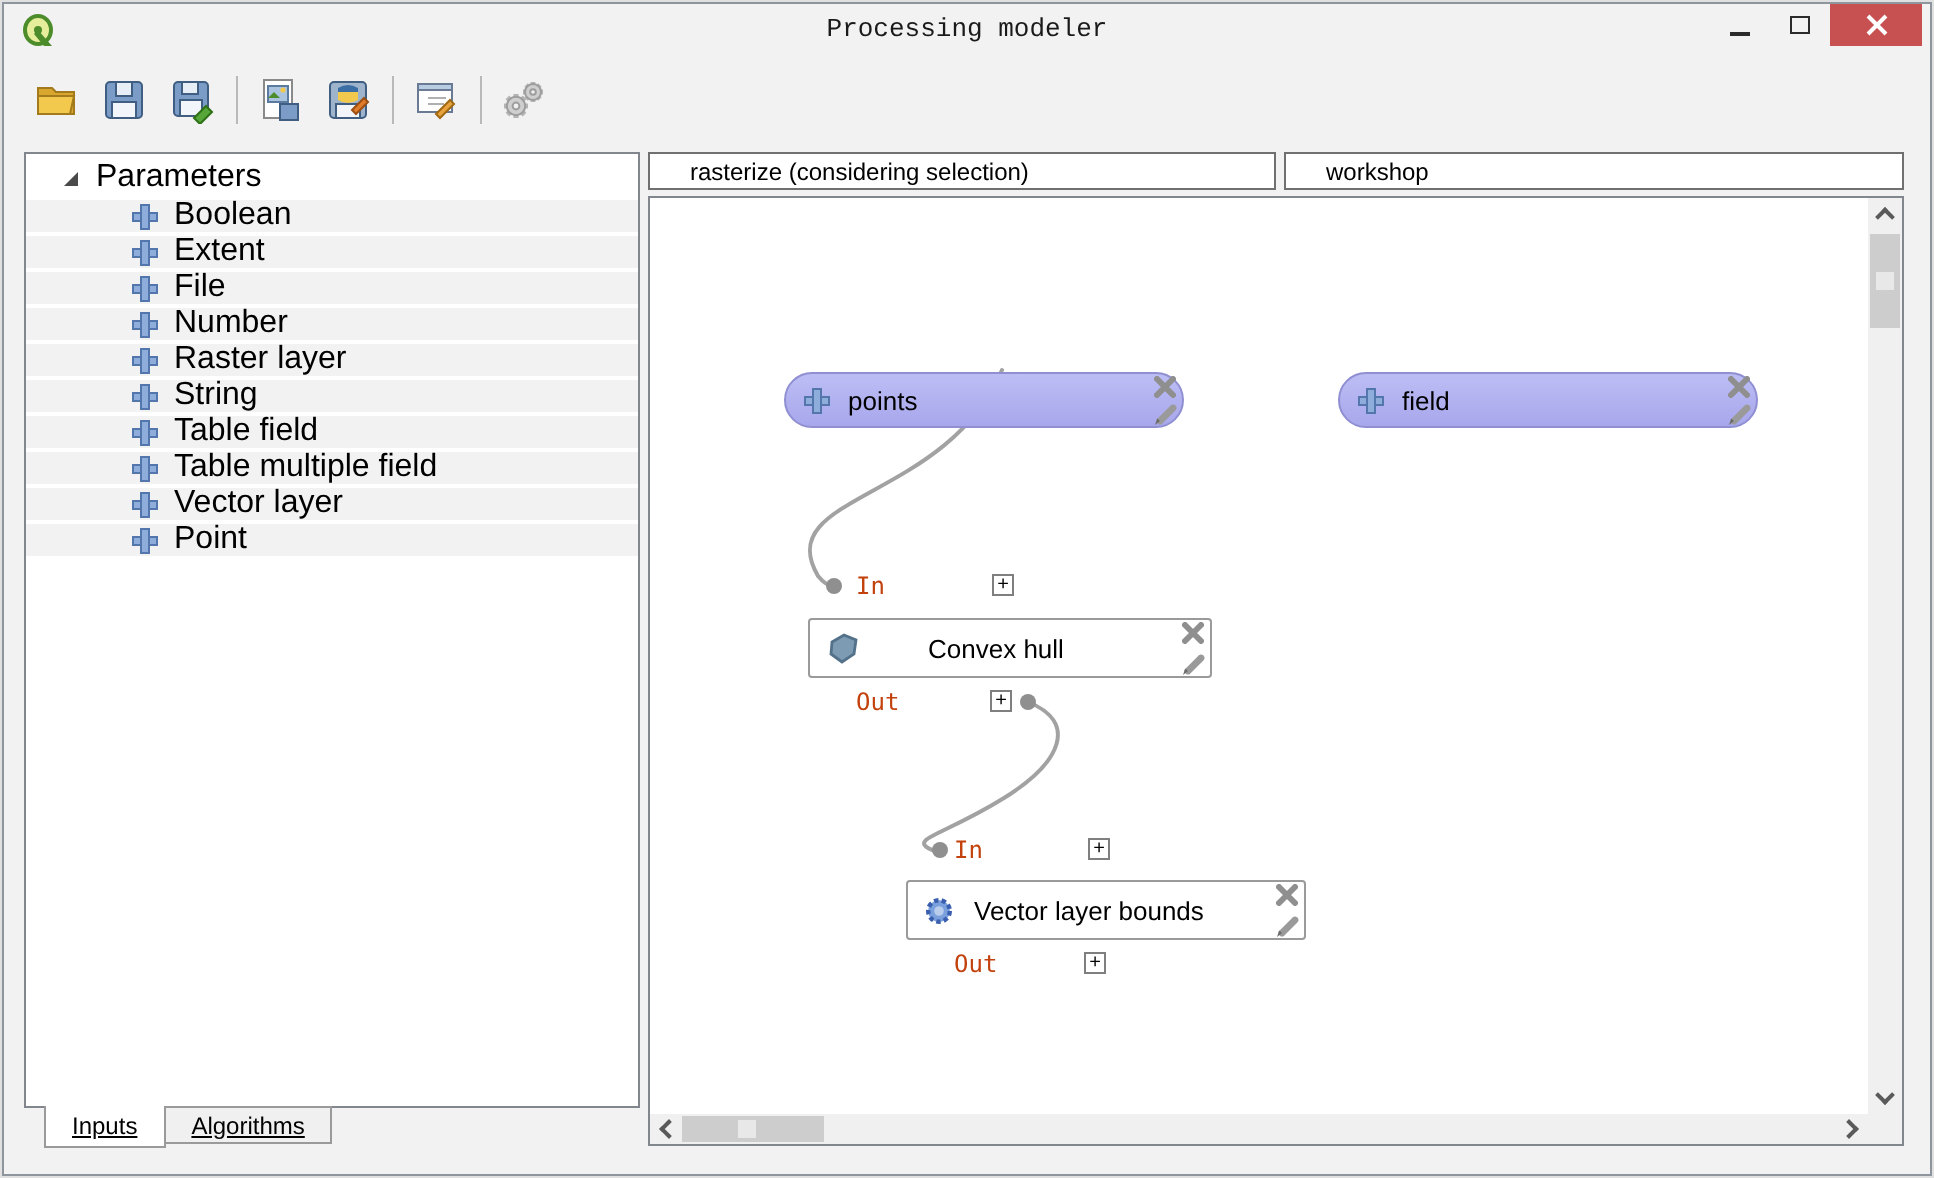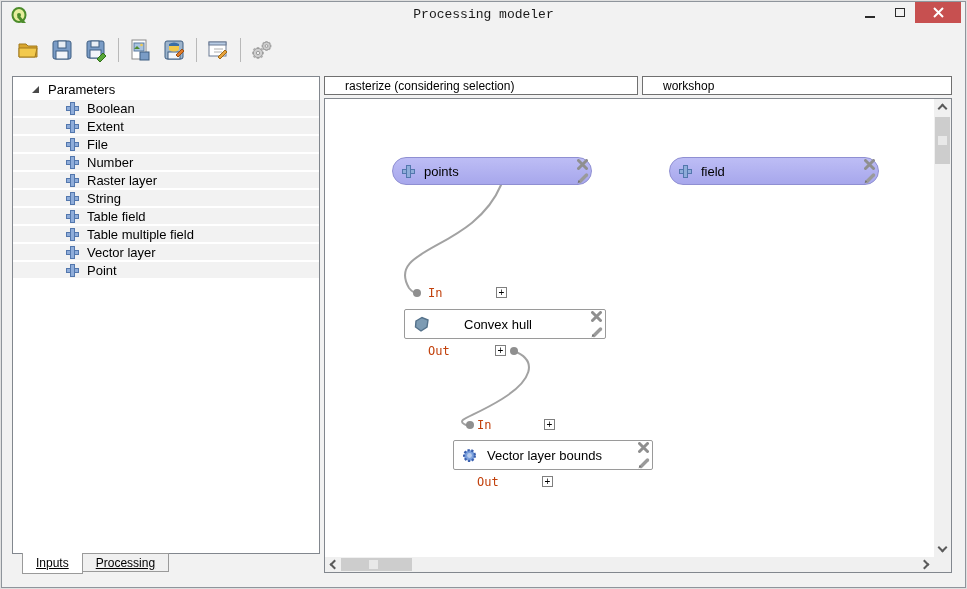--- a/index.html
+++ b/index.html
@@ -23,21 +23,21 @@
   
   .toolbar { position:absolute; left:0; top:28px; right:0; height:40px;
              display:flex; align-items:center; padding-left:12px; }
   .tool-btn { width:28px; height:28px; display:flex; align-items:center;
               justify-content:center; margin-right:6px; border:1px solid transparent; }
   .tool-sep { width:1px; height:24px; background:#b9b9b9; margin:0 7px 0 2px; }
 
   
   .tree-panel { position:absolute; left:10px; top:74px; width:308px; height:478px;
                 background:#ffffff; border:1px solid #82878e; overflow:hidden; }
-  .tree { padding-top:3px; font-size:13px; }
+  .tree { padding-top:3px; font-size:16px; }
   .tree-root { display:flex; align-items:center; height:18px; padding-left:19px; }
   .caret-expanded { width:0; height:0; border-bottom:7px solid #4a4a4a;
                     border-left:7px solid transparent; margin-right:9px; }
   .tree-item { display:flex; align-items:center; height:16px; margin:2px 0;
                padding-left:54px; background:#f2f2f2; cursor:default; }
   .plus-icon { position:relative; width:11px; height:11px; margin-right:9px; flex:0 0 11px; }
   .plus-icon::before { content:""; position:absolute; left:0; top:4px; width:11px; height:3px;
                        background:#8fadda; box-shadow:0 0 0 1px #5377ad; }
   .plus-icon::after  { content:""; position:absolute; left:4px; top:0; width:3px; height:11px;
                        background:#8fadda; box-shadow:0 0 0 1px #5377ad; }
@@ -76,21 +76,21 @@
   .v-thumb { position:absolute; left:1px; width:15px; top:18px; height:47px; background:#cdcdcd; }
   .h-thumb { position:absolute; top:1px; height:13px; left:16px; width:71px; background:#cdcdcd; }
   .grip { position:absolute; background:#e8e8e8; }
   .v-thumb .grip { left:3px; top:19px; width:9px; height:9px; }
   .h-thumb .grip { left:28px; top:2px; width:9px; height:9px; }
 
   
   .conn-layer { position:absolute; left:0; top:0; }
   .node { position:absolute; display:flex; align-items:center; }
   .node-input { height:28px; background:linear-gradient(#bdbdf5,#a7a7ec);
-                border:1px solid #8f8fd2; border-radius:14px; }
+                border:1px solid #8f8fd2; border-radius:14px;margin-top:29px; }
   .node-algo  { height:30px; background:#ffffff; border:1px solid #9a9a9a; border-radius:2px; }
   #node-points { left:67px;  top:58px;  width:200px; }
   #node-field  { left:344px; top:58px;  width:210px; }
   #node-convex { left:79px;  top:210px; width:202px;gap:24px; }
   #node-vlb    { left:128px; top:341px; width:200px; }
   .node .plus-icon { margin-left:10px; margin-right:0; }
   .node-label { font-size:13px; color:#000; margin-left:10px; }
   .node-x { position:absolute; right:3px; top:1px; line-height:0; cursor:pointer; }
   .node-pencil { position:absolute; right:2px; bottom:0px; line-height:0; cursor:pointer; }
   .algo-ic { margin-left:8px; line-height:0; }
@@ -244,21 +244,21 @@
         <span>Point</span>
       </div>
     </div>
   </div>
 
   <div class="tabs">
     <div class="tab active">
       <span>Inputs</span>
     </div>
     <div class="tab inactive">
-      <span>Processing</span>
+      <span>Algorithms</span>
     </div>
   </div>
 
   <input id="model-name-input" class="txt-input" type="text" value="rasterize (considering selection)" style="">
   <input id="model-group-input" class="txt-input" type="text" value="workshop" style="">
 
   <div class="canvas-frame">
     <div class="canvas">
 
       <svg class="conn-layer" width="609" height="458" viewBox="0 0 609 458">

